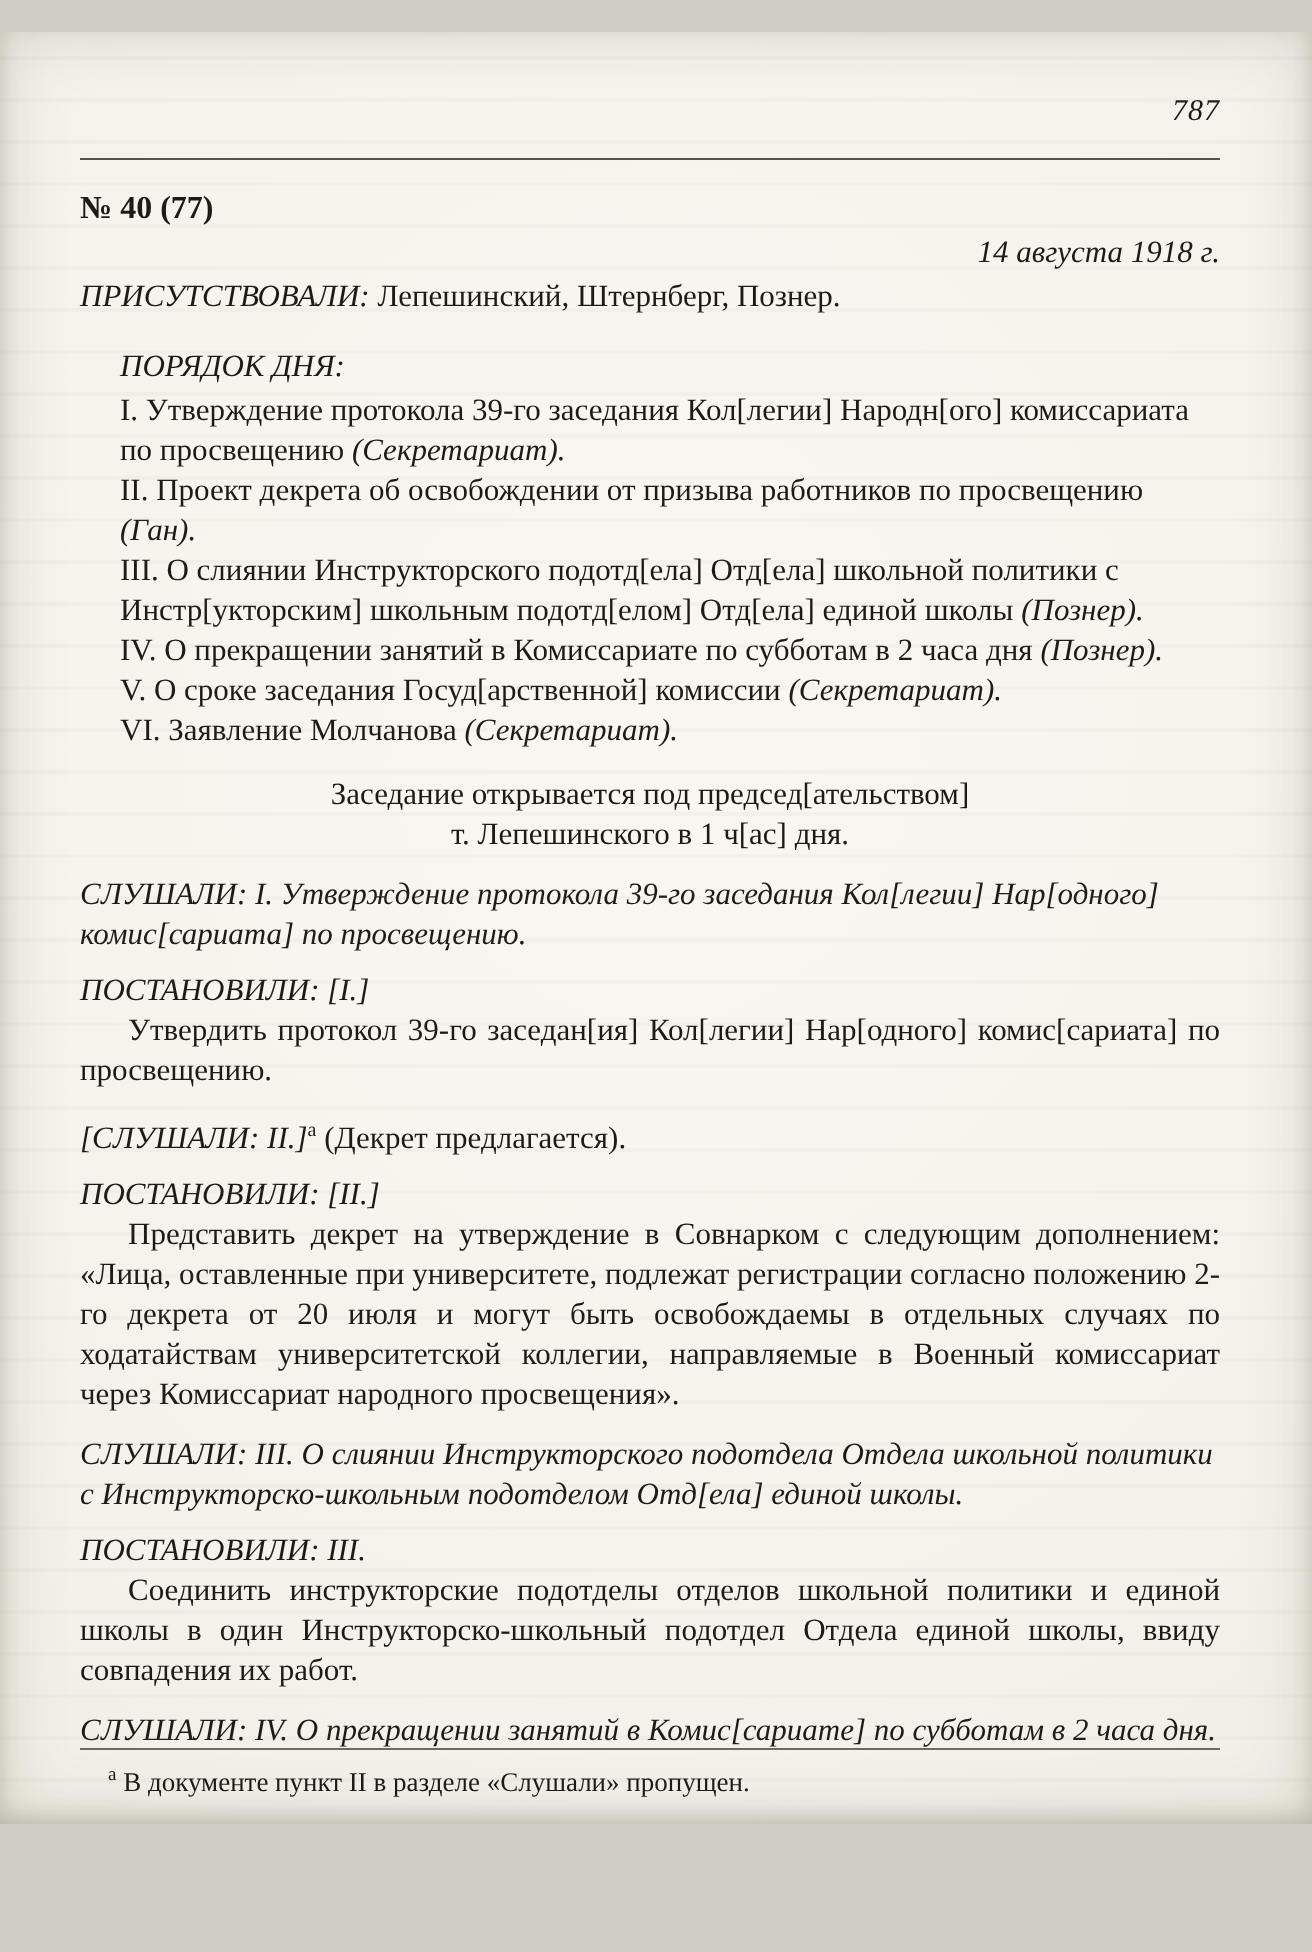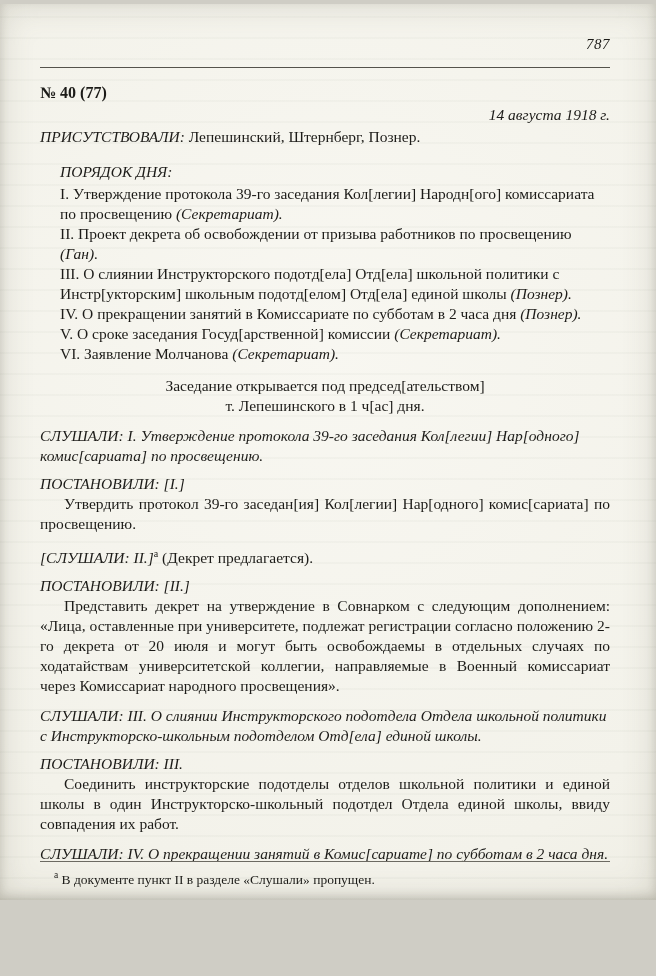--- a/index.html
+++ b/index.html
@@ -2,21 +2,21 @@
 <html style="--ink: #1c1b18; --rule: #55534c; --paper: #f3f2ea;"><head>
 <meta charset="utf-8">
 <style>
   * { box-sizing: border-box; }
   html, body { margin: 0; padding: 0; background: #cfcdc5; }
 
   .page {
     position: relative;
     width: 656px;
     height: 896px;
-    margin: 4px auto;
+    margin: 16px auto;
     background:
       radial-gradient(130% 110% at 50% 38%, #f8f7f1 0%, #f3f2ea 55%, #e8e6da 100%);
     box-shadow: inset 0 0 34px rgba(95, 92, 72, .20), inset 0 -4px 10px rgba(60,58,45,.18);
     font-family: "Liberation Serif", "DejaVu Serif", serif;
     font-size: 15.5px;
     line-height: 20px;
     color: var(--ink, #1c1b18);
     padding: 30px 46px 0 40px;
     overflow: hidden;
   }

